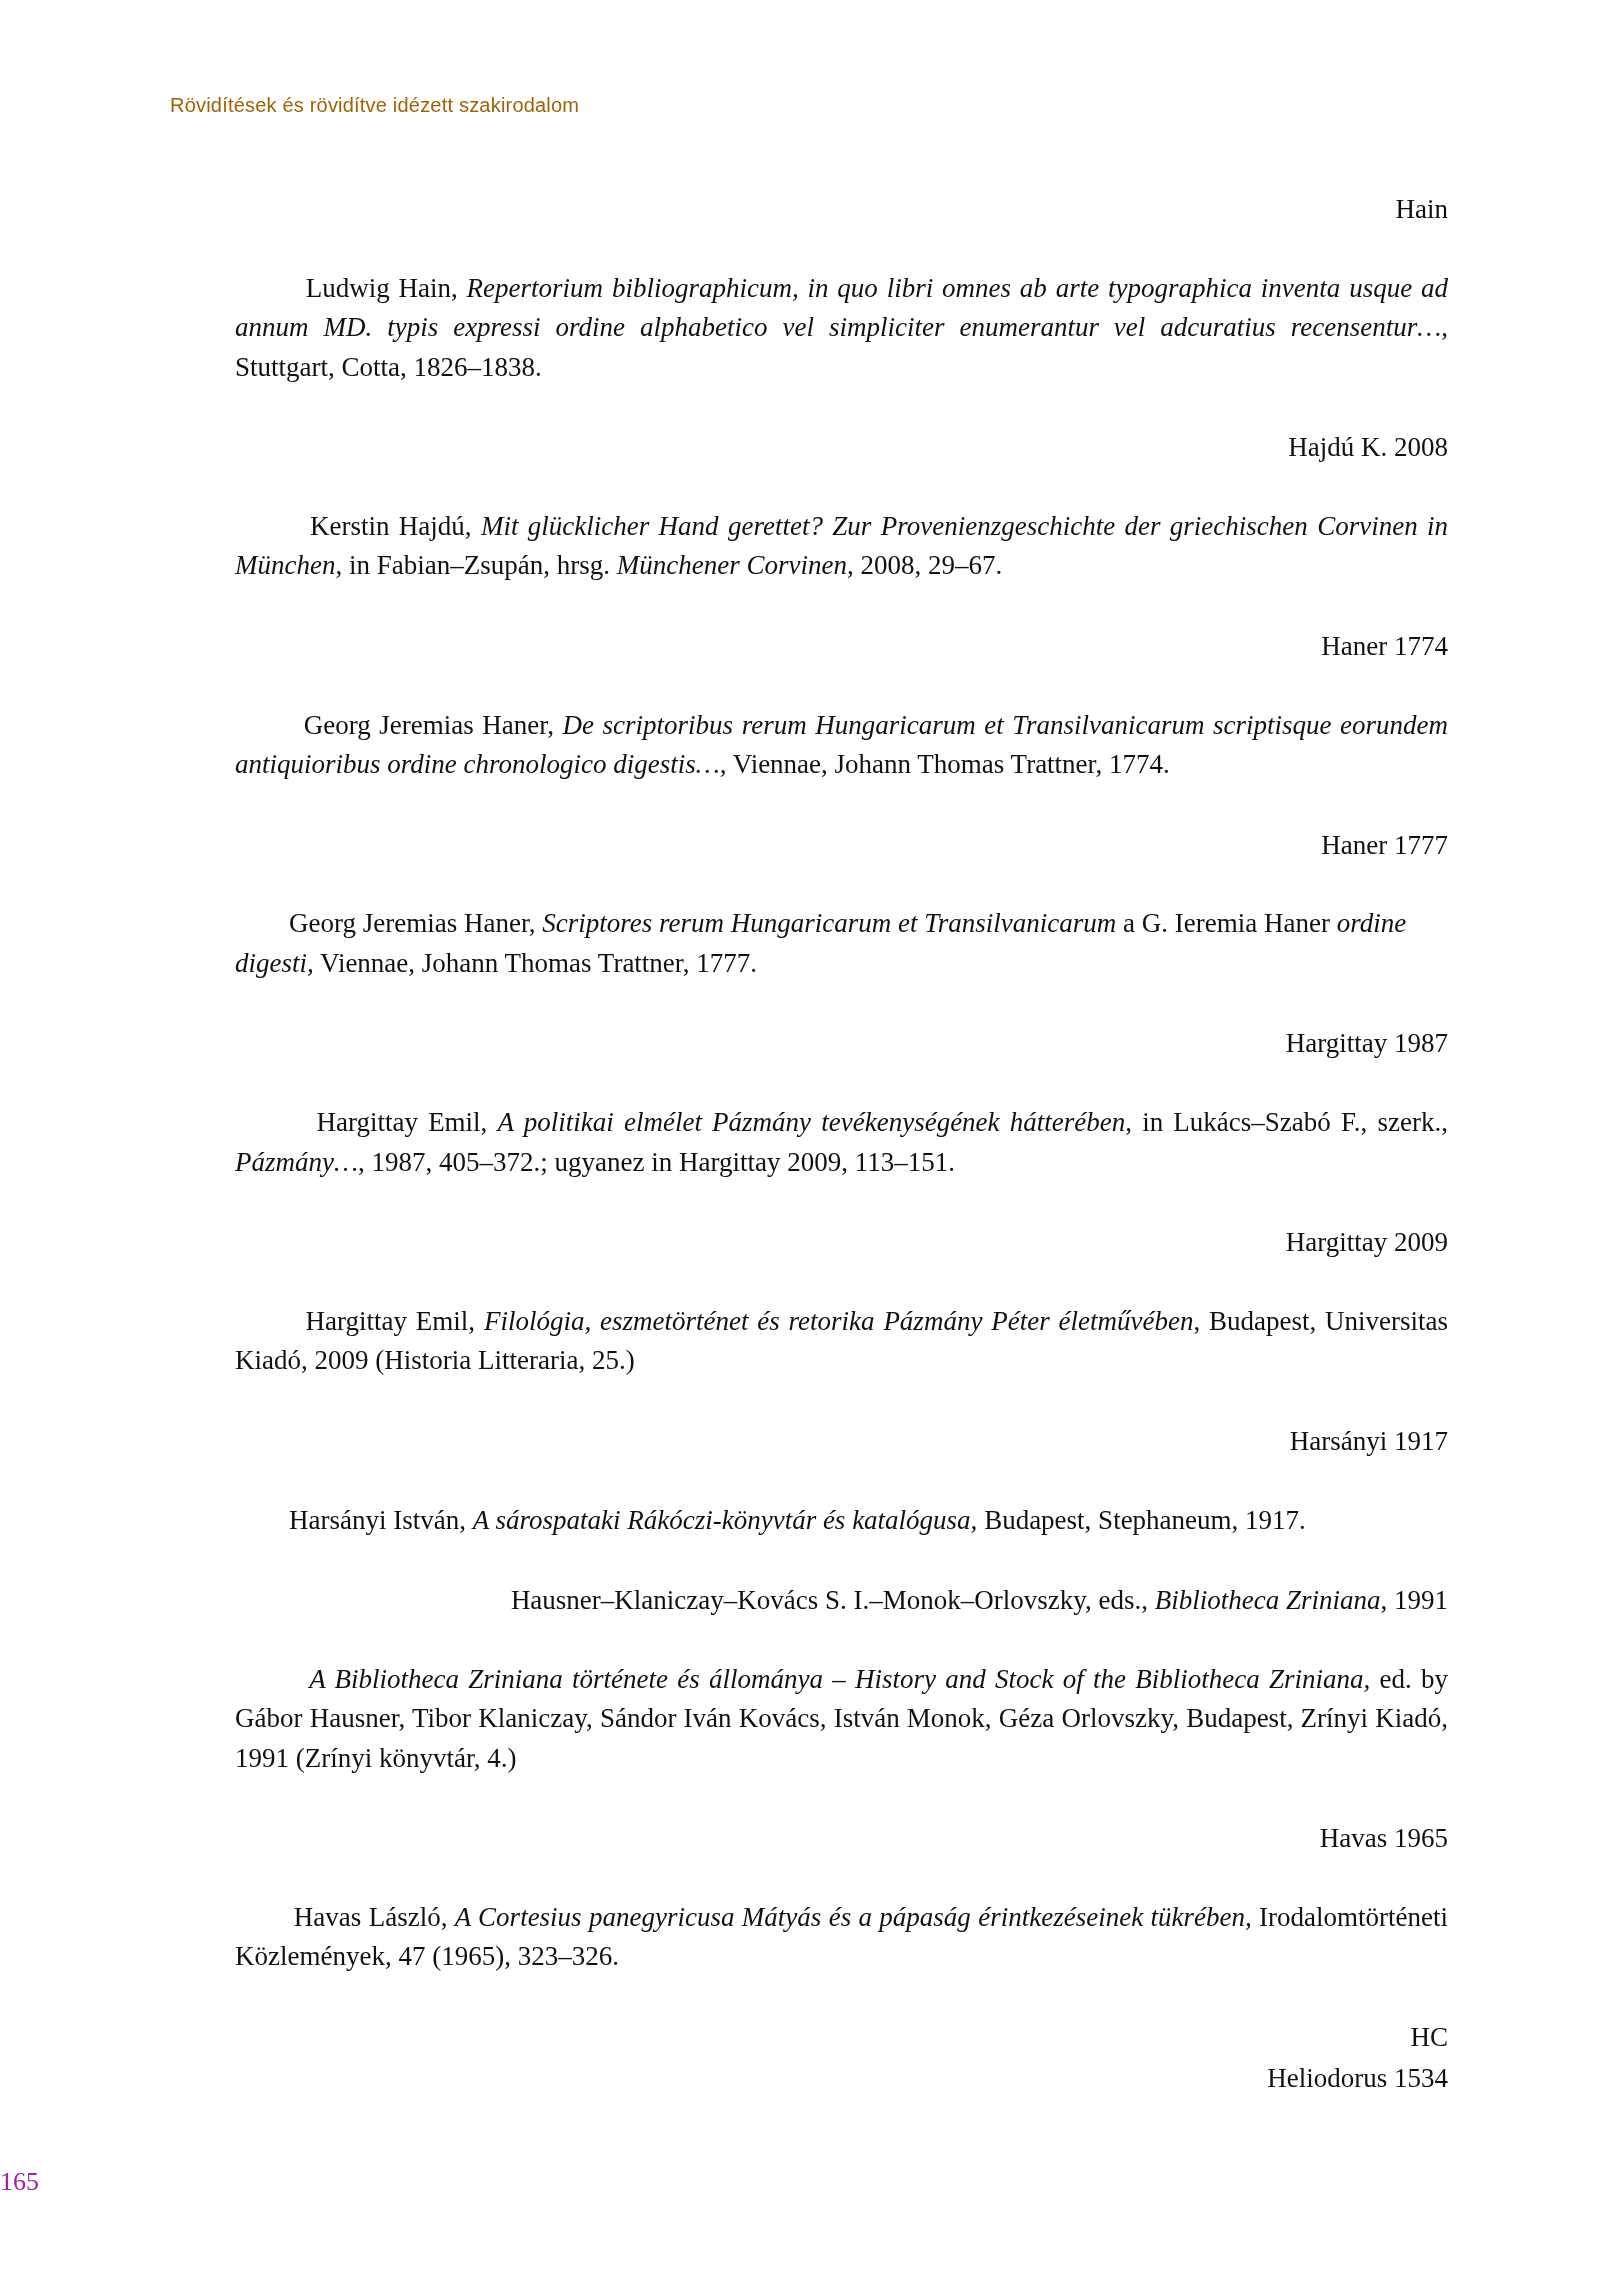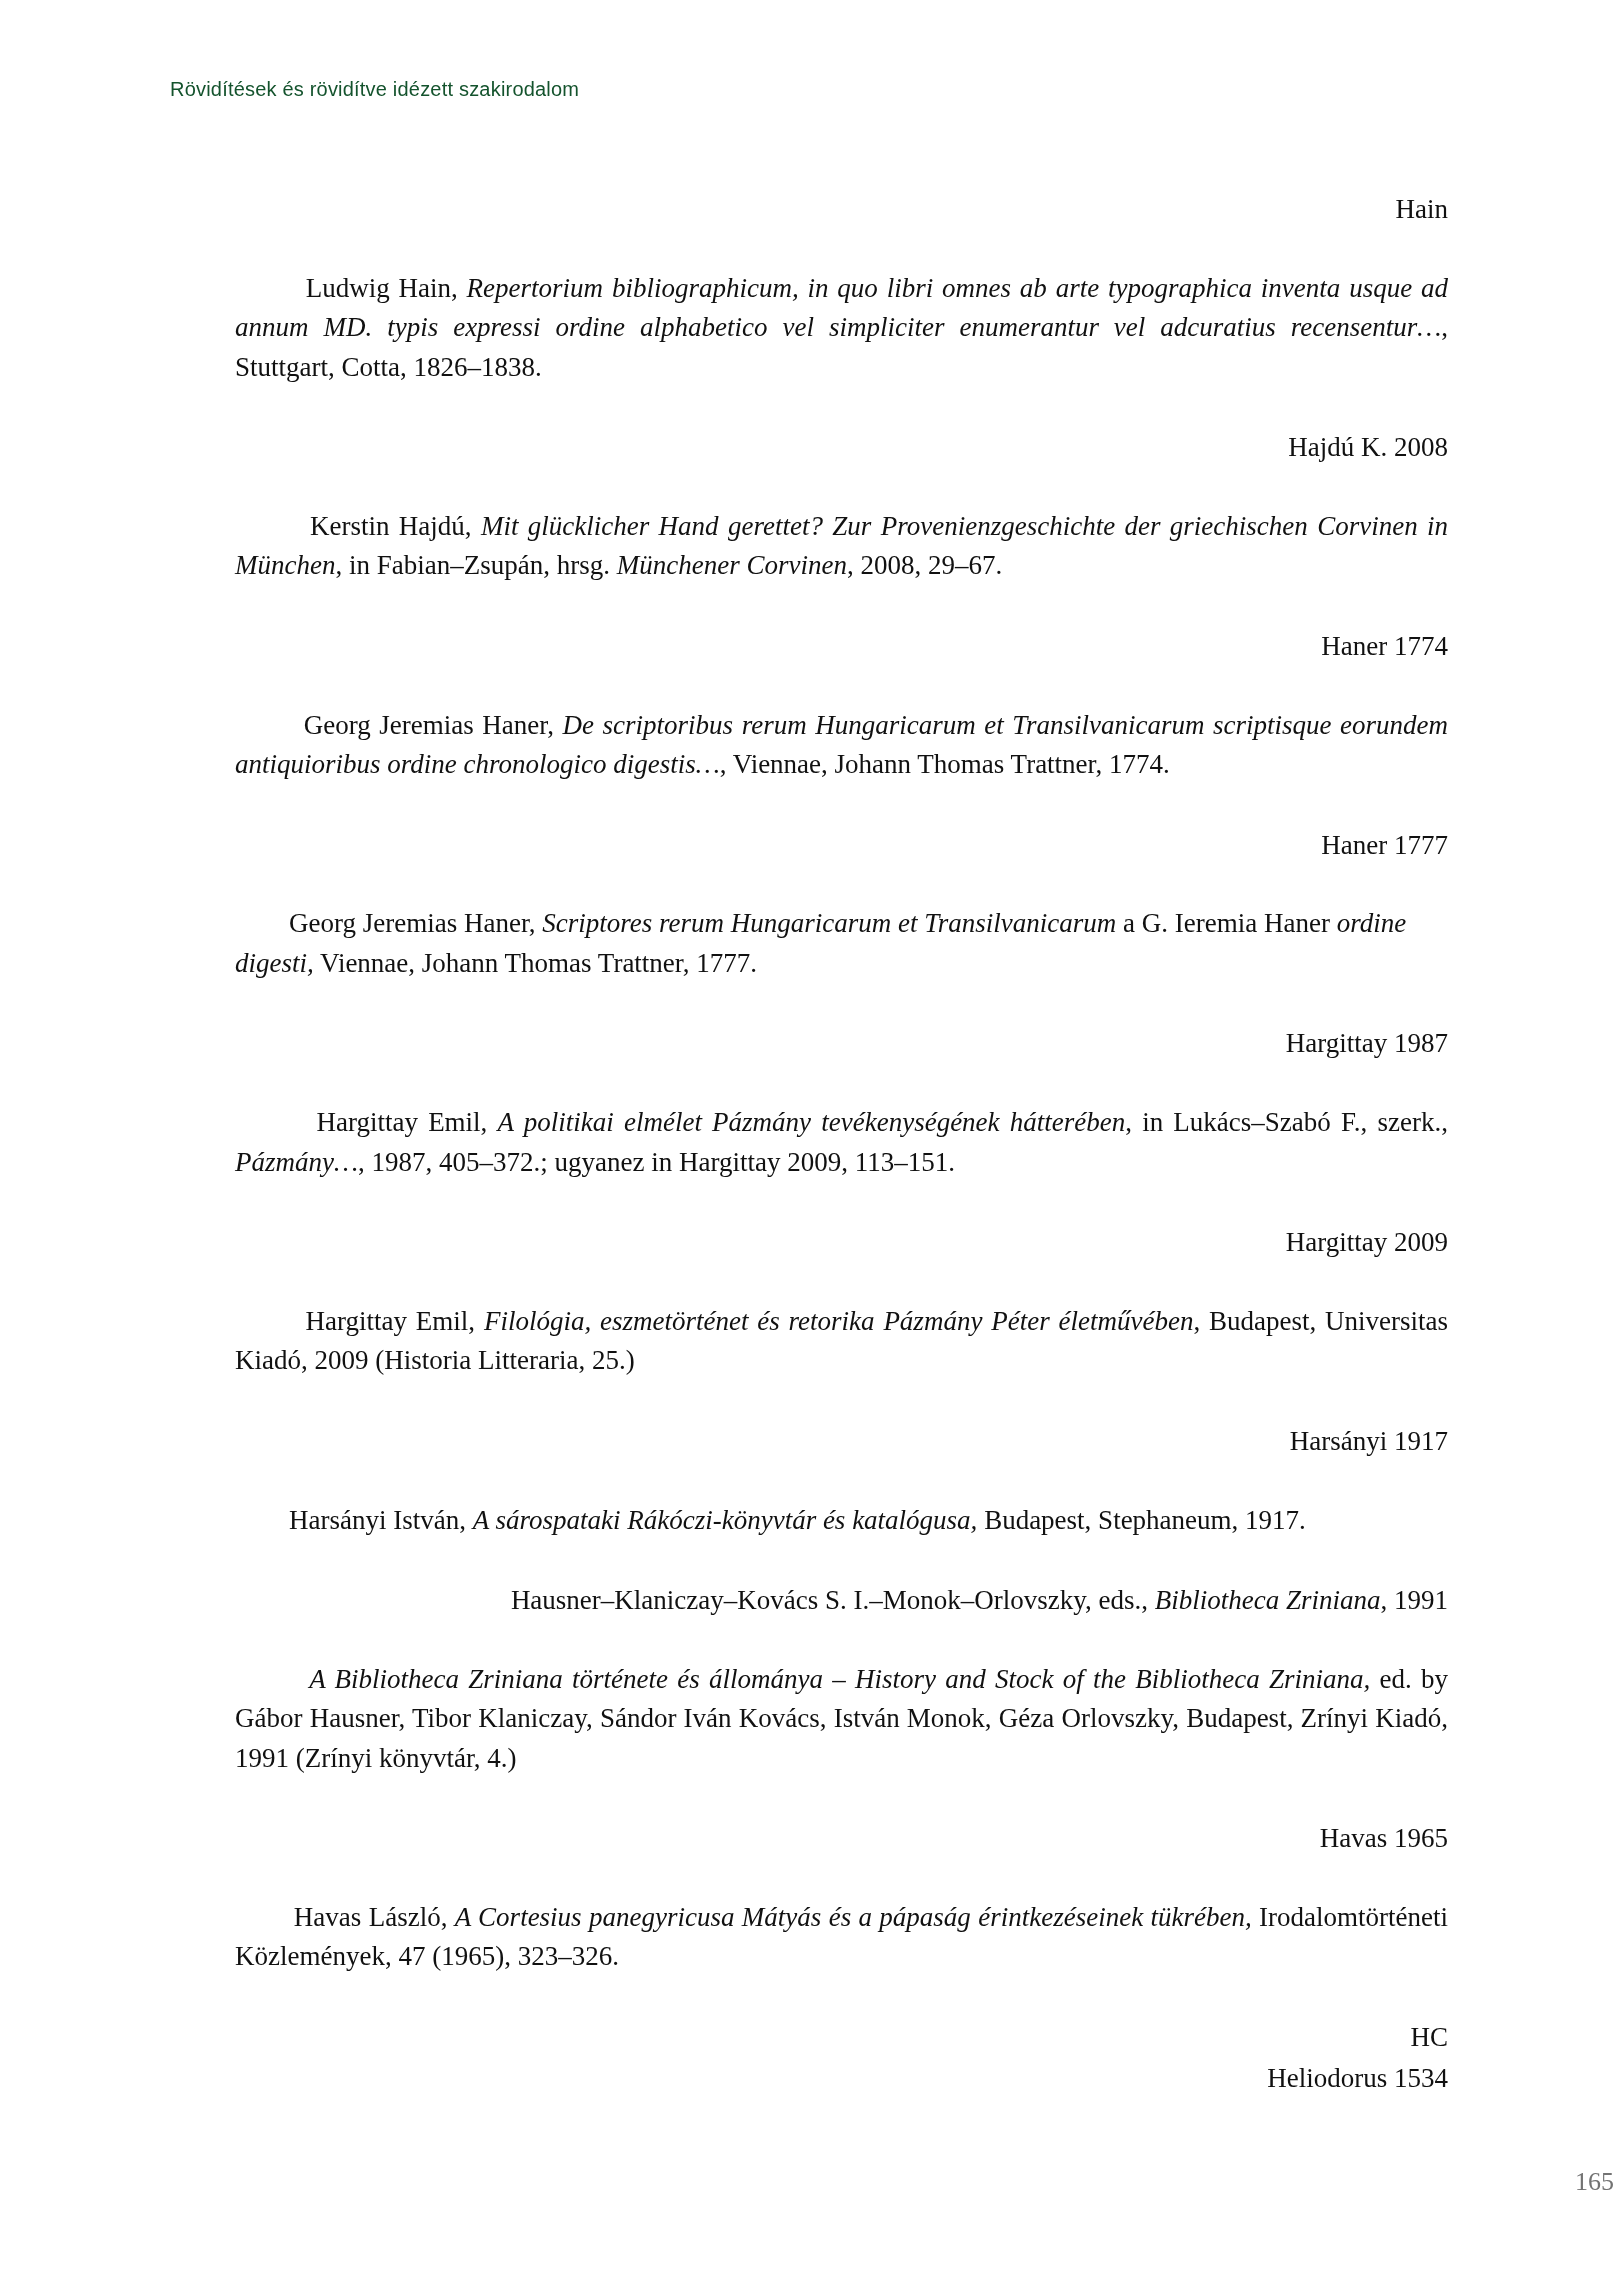--- a/index.html
+++ b/index.html
@@ -11,26 +11,26 @@
     position: relative;
     width: 1614px;
     height: 2295px;
     background: #ffffff;
     font-family: "Liberation Serif", serif;
     color: #111111;
     box-sizing: border-box;
   }
   .running-head {
     position: absolute;
-    top: 78px;
+    top: 94px;
     left: 170px;
     font-family: "Liberation Sans", sans-serif;
     font-size: 20px;
     letter-spacing: 0.2px;
-    color: #14532d;
+    color: #a16207;
   }
   .content {
     position: absolute;
     top: 190px;
     left: 170px;
     width: 1278px;
   }
   .entry {
     margin-bottom: 1.7px;
   }
@@ -54,23 +54,23 @@
   }
   .it {
     font-style: italic;
     margin-top: 32px;
   }
   .folio {
     position: absolute;
     bottom: 98px;
     left: 0;
     width: 1614px;
-    text-align: right;
+    text-align: left;
     font-size: 26px;
-    color: #737373;
+    color: #a21caf;
   }
 </style>
 </head>
 <body>
 
 <div class="page">
 
   <div class="running-head">Rövidítések és rövidítve idézett szakirodalom</div>
 
   <div class="content">

